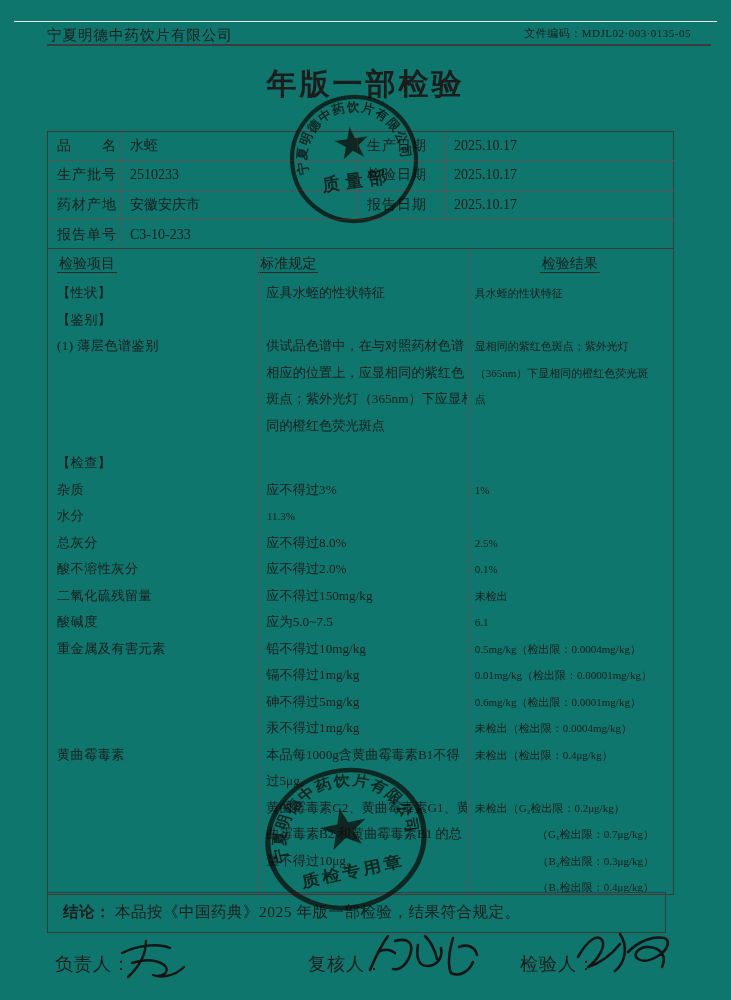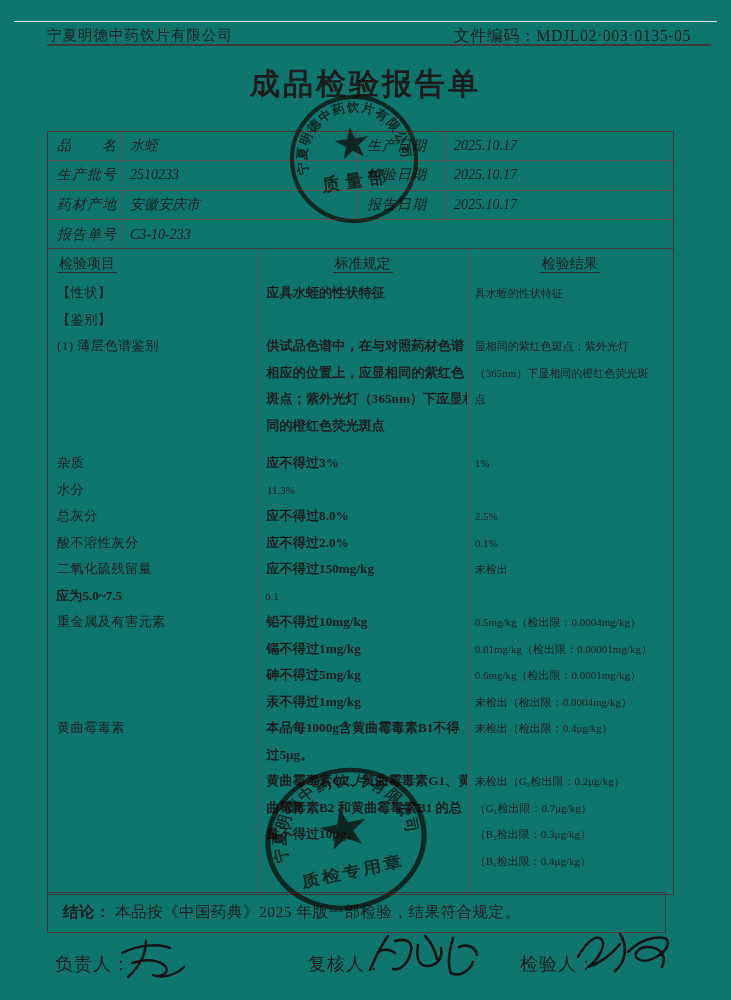--- a/index.html
+++ b/index.html
@@ -4,54 +4,54 @@
 <style>
   html,body{margin:0;padding:0;background:#f2f2f2;}
   #page{
     position:relative;width:731px;height:1000px;background:#0f766e;
     font-family:"Liberation Serif","DejaVu Serif",serif;color:#1c1c1c;
     overflow:hidden;margin:0 auto;
   }
   
   .faint-top-line{position:absolute;left:14px;right:14px;top:21px;height:1px;background:#e3e3e3;}
   .company-name{position:absolute;left:47px;top:26px;font-size:14.5px;letter-spacing:1px;}
-  .doc-code{position:absolute;right:40px;top:26px;font-size:16px;letter-spacing:0.5px;}
+  .doc-code{position:absolute;right:40px;top:26px;font-size:11px;letter-spacing:0.5px;}
   .header-rule{position:absolute;left:47px;top:44px;width:664px;height:2px;background:#3b3b3b;}
   .report-title{position:absolute;left:0;top:64px;width:100%;text-align:center;
     font-size:30px;font-weight:bold;letter-spacing:3px;}
   
   .info-table{position:absolute;left:47px;top:131px;width:627px;height:118px;
     display:grid;grid-template-columns:73px 237px 87px 230px;grid-auto-rows:29.3px;
     border:1px solid #3a3a3a;box-sizing:border-box;font-size:14px;}
   .info-cell{border-right:1px solid #555;border-bottom:1px solid #555;
-    padding-left:9px;display:flex;align-items:center;box-sizing:border-box;overflow:hidden;white-space:nowrap;font-style:italic;}
+    padding-left:9px;display:flex;align-items:center;box-sizing:border-box;overflow:hidden;white-space:nowrap;}
   .info-cell.lastcol{border-right:none;}
   .info-cell.lastrow{border-bottom:none;}
   .info-label{letter-spacing:1px;}
   .span3{grid-column:2 / 5;}
   
   .main-table{position:absolute;left:47px;top:248px;width:627px;height:647px;
     border:1px solid #3a3a3a;box-sizing:border-box;overflow:hidden;}
   .vline{position:absolute;top:0;bottom:0;width:1px;background:#555;}
   .vline.v1{left:211px;}
   .vline.v2{left:420px;}
   .thead{display:flex;height:29px;align-items:center;font-size:14px;}
   .th{box-sizing:border-box;}
   .th.item{width:211px;text-align:left;padding-left:9px;}
-  .th.std{width:209px;text-align:center;}
+  .th.std{width:209px;text-align:left;}
   .th.res{width:207px;text-align:center;}
   .th u{text-decoration:none;border-bottom:1px solid #2a2a2a;padding:0 2px 1px 2px;}
   .tbody{position:relative;padding-top:2px;}
   .trow{display:flex;}
   .trow.gap{margin-top:11px;}
   .cell{white-space:pre;overflow:hidden;line-height:26.5px;font-size:13.2px;box-sizing:border-box;}
   .c-item{width:211px;padding-left:9px;letter-spacing:0.4px;}
-  .c-std{width:209px;padding-left:8px;font-weight:bold;}
+  .c-std{width:209px;padding-left:8px;}
   .c-res{width:207px;padding-left:8px;padding-right:3px;font-size:11px;}
-  .c-res .tail-right{padding-right:16px;}
+  .c-res .tail-right{text-align:right;padding-right:16px;}
   
   .conclusion-row{position:absolute;left:47px;top:892px;width:619px;height:41px;
     border:1px solid #3a3a3a;box-sizing:border-box;display:flex;align-items:center;
     padding-left:15px;font-size:15.5px;letter-spacing:0.5px;}
   .conclusion-row b{margin-right:4px;}
   
   .sig-label{position:absolute;font-size:18px;letter-spacing:1px;top:952px;}
   .sig-label.l1{left:55px;} .sig-label.l2{left:308px;} .sig-label.l3{left:520px;}
   .sig-svg{position:absolute;pointer-events:none;}
   .sig-svg path{fill:none;stroke:#141414;stroke-linecap:round;stroke-linejoin:round;}
@@ -63,21 +63,21 @@
 </style>
 </head>
 <body>
 
 <div id="page">
 
   <div class="faint-top-line"></div>
   <div class="company-name">宁夏明德中药饮片有限公司</div>
   <div class="doc-code">文件编码：MDJL02·003·0135-05</div>
   <div class="header-rule"></div>
-  <div class="report-title">成品检验报告单</div>
+  <div class="report-title">年版一部检验</div>
 
   <div class="info-table">
     <div class="info-cell info-label">品　　名</div>
     <div class="info-cell">水蛭</div>
     <div class="info-cell info-label">生产日期</div>
     <div class="info-cell lastcol">2025.10.17</div>
 
     <div class="info-cell info-label">生产批号</div>
     <div class="info-cell">2510233</div>
     <div class="info-cell info-label">检验日期</div>
@@ -115,20 +115,21 @@
           <div class="cell c-item">(1) 薄层色谱鉴别</div>
           <div class="cell c-std">供试品色谱中，在与对照药材色谱
 相应的位置上，应显相同的紫红色
 斑点；紫外光灯（365nm）下应显相
 同的橙红色荧光斑点</div>
           <div class="cell c-res">显相同的紫红色斑点；紫外光灯
 （365nm）下显相同的橙红色荧光斑
 点</div>
         </div>
         <div class="trow gap">
+          <div class="cell c-item">【检查】</div>
           <div class="cell c-std"></div>
           <div class="cell c-res"></div>
         </div>
         <div class="trow">
           <div class="cell c-item">杂质</div>
           <div class="cell c-std">应不得过3%</div>
           <div class="cell c-res">1%</div>
         </div>
         <div class="trow">
           <div class="cell c-item">水分</div>
@@ -143,20 +144,21 @@
           <div class="cell c-item">酸不溶性灰分</div>
           <div class="cell c-std">应不得过2.0%</div>
           <div class="cell c-res">0.1%</div>
         </div>
         <div class="trow">
           <div class="cell c-item">二氧化硫残留量</div>
           <div class="cell c-std">应不得过150mg/kg</div>
           <div class="cell c-res">未检出</div>
         </div>
         <div class="trow">
+          <div class="cell c-item">酸碱度</div>
           <div class="cell c-std">应为5.0~7.5</div>
           <div class="cell c-res">6.1</div>
         </div>
         <div class="trow">
           <div class="cell c-item">重金属及有害元素</div>
           <div class="cell c-std">铅不得过10mg/kg</div>
           <div class="cell c-res">0.5mg/kg（检出限：0.0004mg/kg）</div>
         </div>
         <div class="trow">
           <div class="cell c-item"></div>

